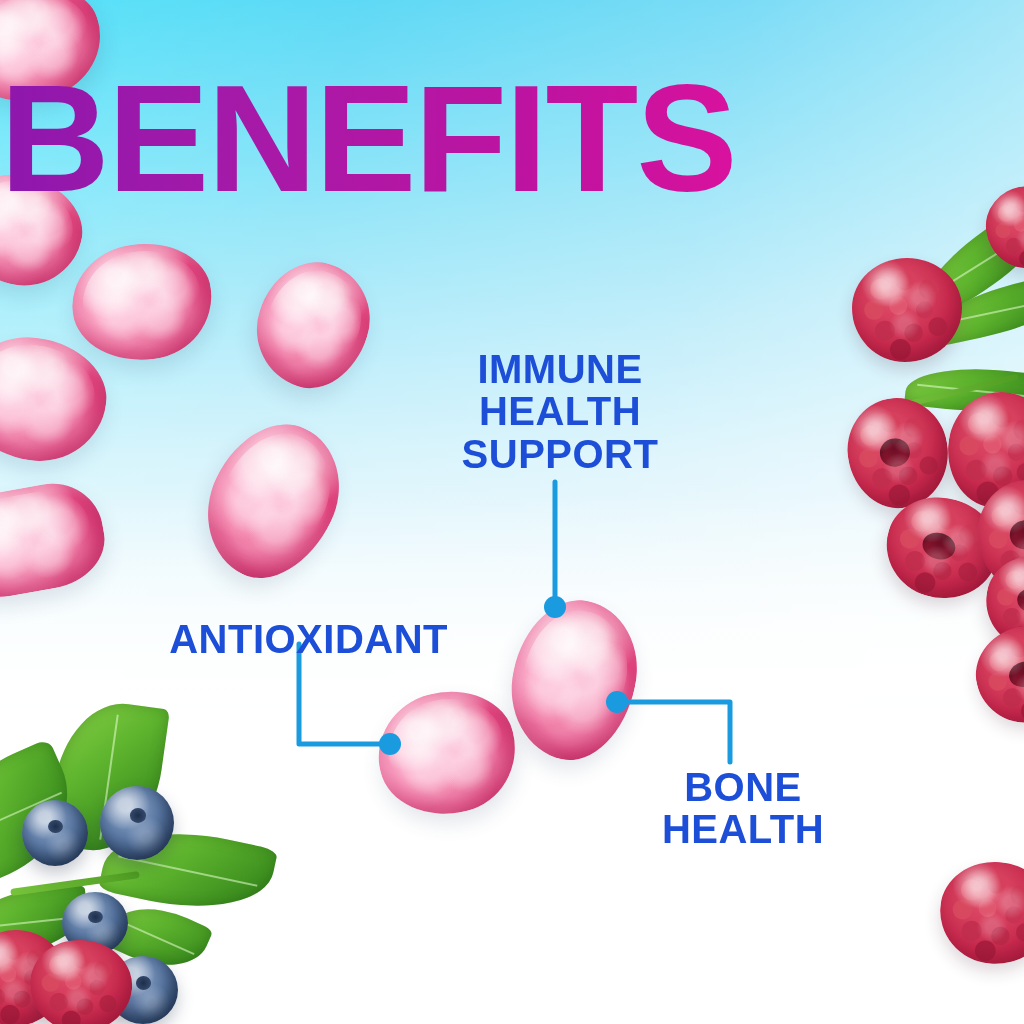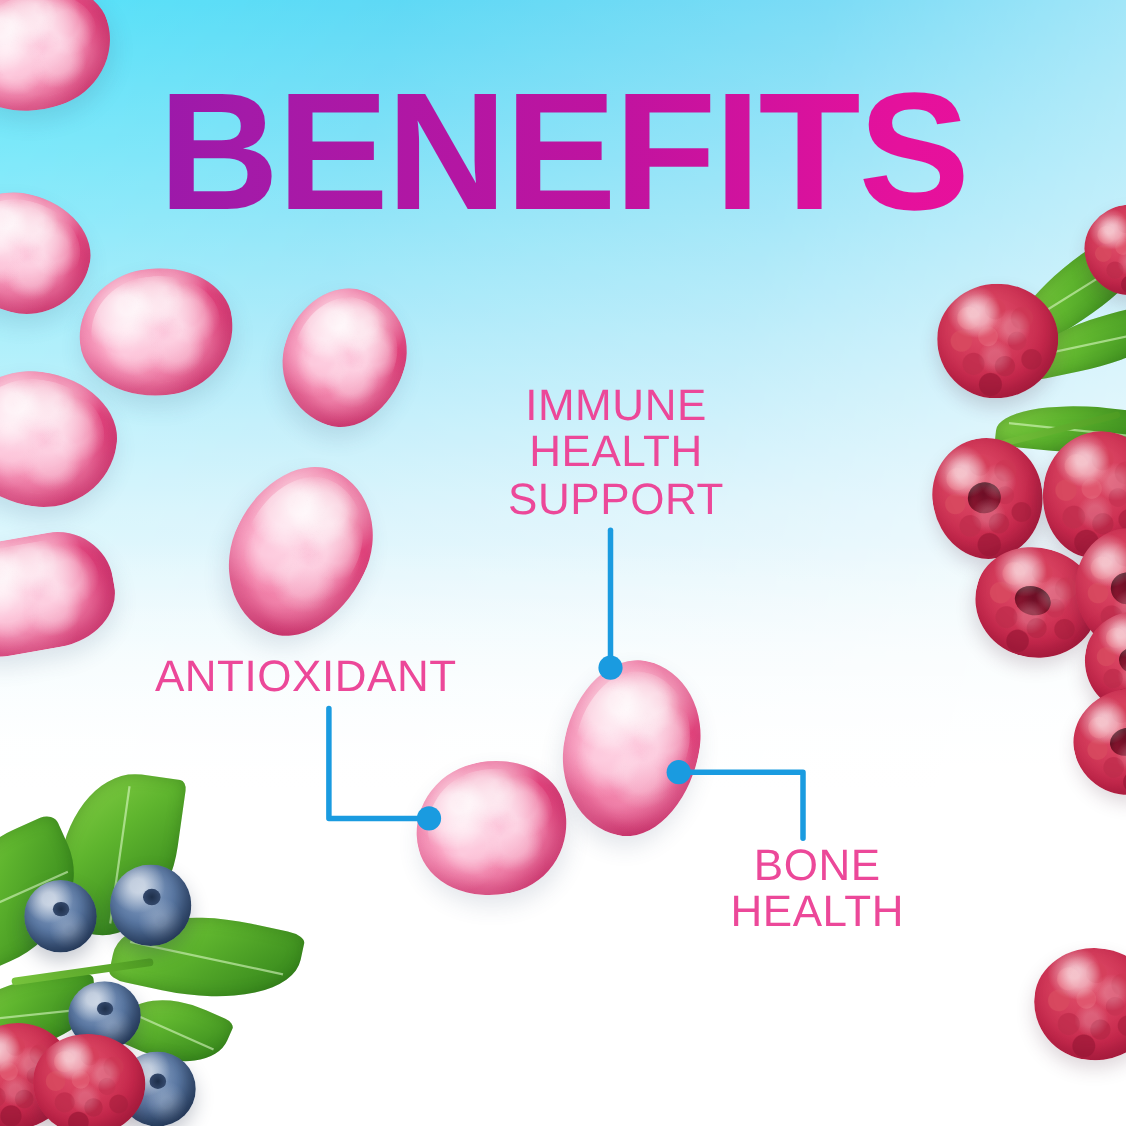--- a/index.html
+++ b/index.html
@@ -33,44 +33,44 @@
     mix-blend-mode:screen;
   }
   .bg-fadebottom{
     position:absolute;left:0;right:0;top:48%;bottom:0;
     background:linear-gradient(to bottom,rgba(255,255,255,0) 0%,#ffffff 46%,#ffffff 100%);
   }
 
   
   .title{
     position:absolute;left:0;right:0;top:62px;
-    text-align:center;
+    text-align:left;
     font-size:152px;line-height:152px;
     font-weight:bold;
     letter-spacing:-2px;
     font-family:"Liberation Sans","DejaVu Sans",sans-serif;
     background:linear-gradient(90deg,#8e17ad 0%,#a41aa8 22%,#c0139f 55%,#e5119c 80%,#ec0f9a 100%);
     -webkit-background-clip:text;background-clip:text;
     color:transparent;-webkit-text-fill-color:transparent;
     user-select:none;
   }
 
   
   .label{
     position:absolute;
-    color:#ec4899;
-    font-weight:normal;
+    color:#1d4ed8;
+    font-weight:bold;
     font-family:"Liberation Sans","DejaVu Sans",sans-serif;
     letter-spacing:0.5px;
     line-height:1.06;
     white-space:pre-line;
     user-select:none;
   }
   #label-immune{ left:400px; top:348px; width:320px; text-align:center; font-size:40px; }
-  #label-antiox{ left:108px; top:594px; width:340px; text-align:center;  font-size:40px; }
+  #label-antiox{ left:108px; top:618px; width:340px; text-align:right;  font-size:40px; }
   #label-bone  { left:578px; top:766px; width:330px; text-align:center; font-size:40px; }
 
   
   .leader{position:absolute;}
   .leader svg{display:block;overflow:visible;}
 
   
   .obj{position:absolute;}
 
   .gummy{

